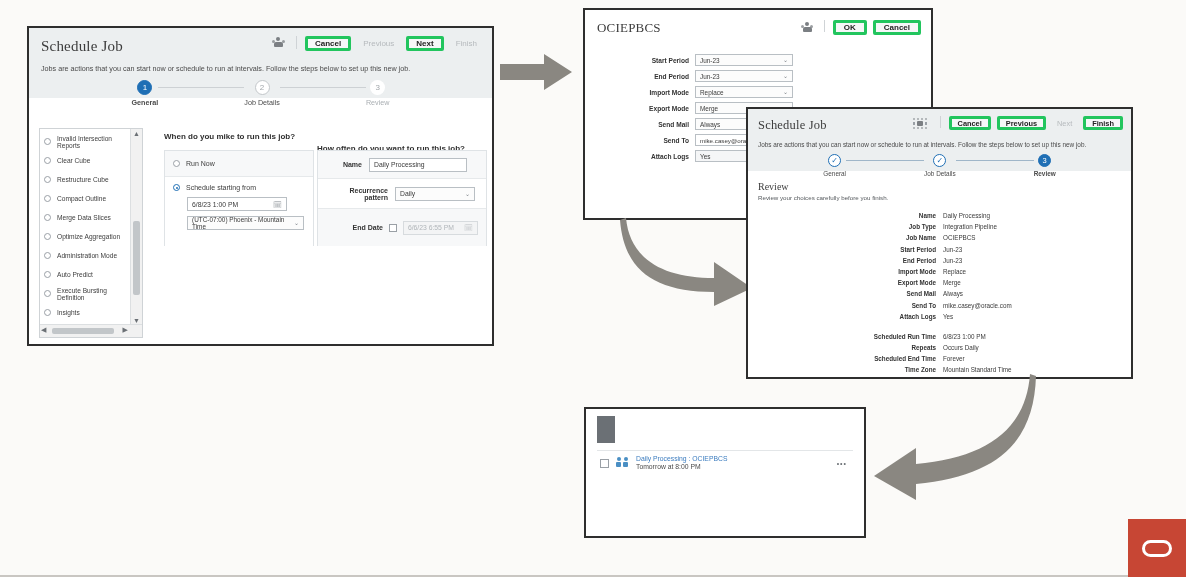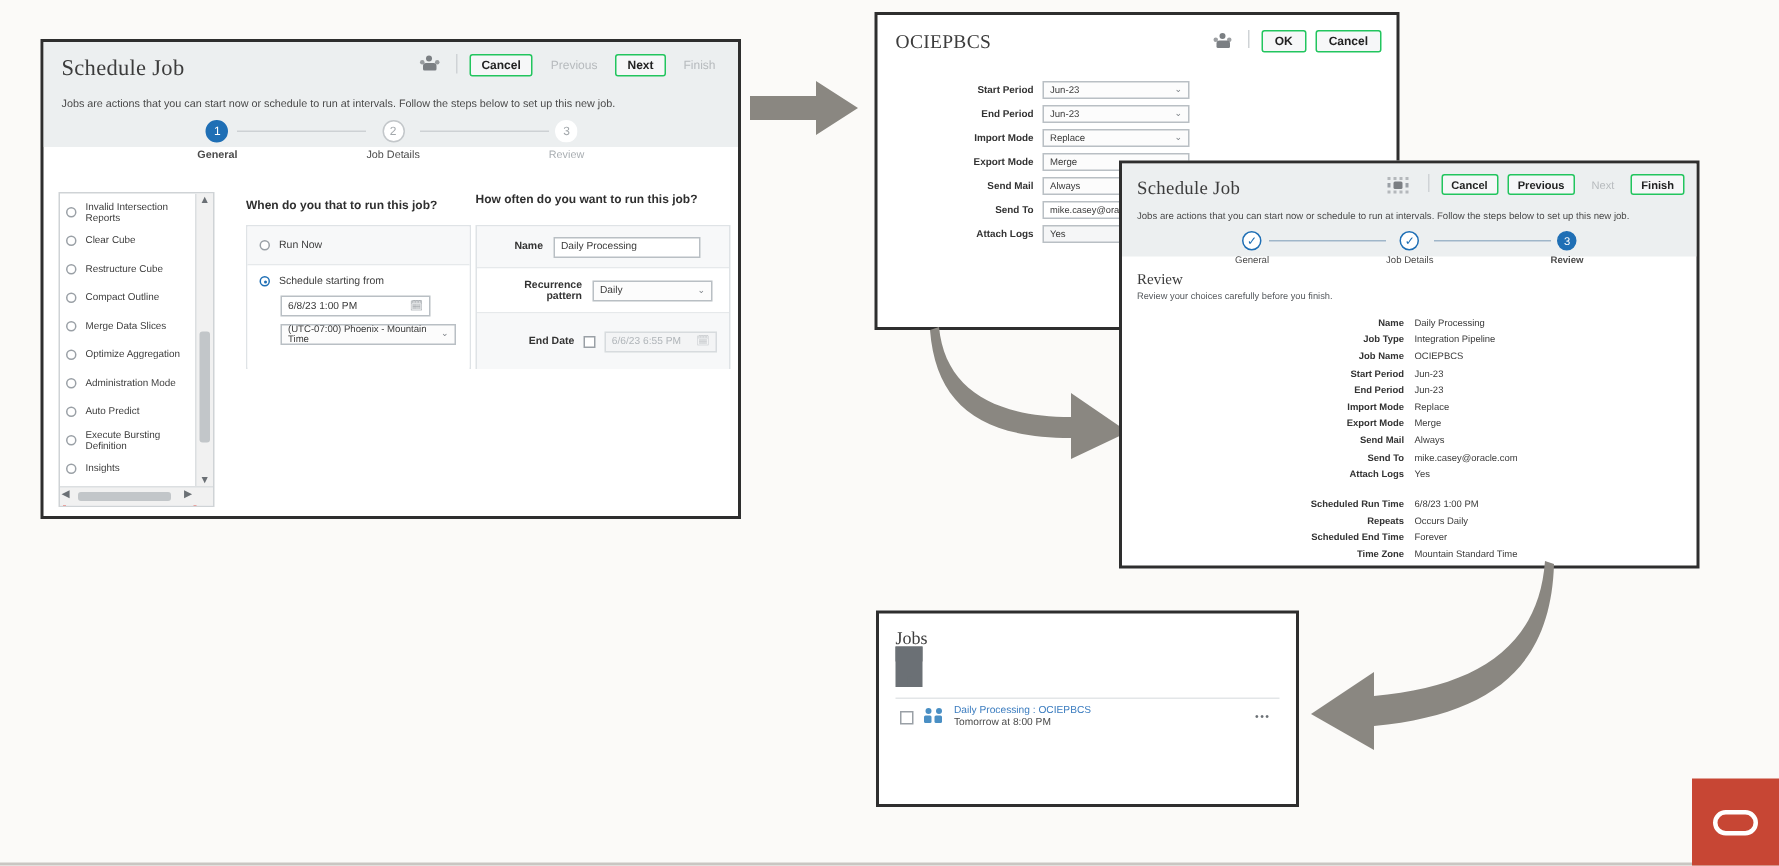--- a/index.html
+++ b/index.html
@@ -13,21 +13,21 @@
 
   
   .panel{position:absolute;background:#ffffff;border:2px solid #2e2e2e;box-sizing:border-box;}
   .panel-inner{position:absolute;inset:0;overflow:hidden;}
 
   
   .wiz-head{background:#eceff0;padding:10px 12px 8px 12px;}
   .wiz-title{font-family:"Liberation Serif",serif;color:#3c3c3c;letter-spacing:.2px;}
   .wiz-intro{color:#4a4a4a;}
   .btnrow{position:absolute;display:flex;align-items:center;gap:6px;}
-  .btn{border:1px solid #22c55e;background:#f6f7f8;color:#222;border-radius:2px;
+  .btn{border:3px solid #22c55e;background:#f6f7f8;color:#222;border-radius:2px;
        display:inline-flex;align-items:center;justify-content:center;font-weight:bold;white-space:nowrap;}
   .btn.disabled{color:#b6babd;border-color:#d3d6d8;background:#fafbfb;font-weight:normal;}
   .sepbar{width:1px;background:#cfd3d6;align-self:stretch;margin:0 2px;}
 
   
   .ico-people{position:relative;display:inline-block;}
   .ico-people i{position:absolute;background:#7b7f83;border-radius:50%;display:block;}
   .ico-people b{position:absolute;background:#7b7f83;display:block;border-radius:1px;}
 
   .ico-grid{position:relative;display:inline-block;}
@@ -206,21 +206,21 @@
           <div class="caret" style="position:absolute;left:2px;bottom:1px;font-size:7px;">▼</div>
         </div>
 
         <div class="scroll-h" style="left:0;bottom:0;right:0;height:12px;">
           <div class="caret" style="position:absolute;left:1px;top:1px;font-size:7px;">◀</div>
           <div class="thumb" style="left:12px;top:3px;width:62px;height:6px;"></div>
           <div class="caret" style="position:absolute;right:14px;top:1px;font-size:7px;">▶</div>
         </div>
       </div>
 
-      <div class="qhead" style="position:absolute;left:135px;top:104px;font-size:8px;">When do you that to run this job?</div>
+      <div class="qhead" style="position:absolute;left:135px;top:104px;font-size:8px;">When do you mike to run this job?</div>
 
       <div class="card" style="left:135px;top:122px;width:150px;height:96px;">
         <div class="subcard" style="height:26px;padding:0 8px;gap:6px;">
           <span class="radio" style="width:7px;height:7px;"></span>
           <span style="font-size:7px;color:#3d3d3d;">Run Now</span>
         </div>
         <div class="subcard plain" style="height:69px;border-bottom:none;display:block;padding:7px 8px 0 8px;">
           <div style="display:flex;align-items:center;gap:6px;">
             <span class="radio on" style="width:7px;height:7px;"></span>
             <span style="font-size:7px;color:#3d3d3d;">Schedule starting from</span>
@@ -229,21 +229,21 @@
             <span>6/8/23 1:00 PM</span>
             <span class="cal" style="font-size:7px;">🗓</span>
           </div>
           <div class="fld sel" style="margin:5px 0 0 14px;width:117px;height:14px;padding:0 14px 0 4px;font-size:6.4px;">
             <span>(UTC-07:00) Phoenix - Mountain Time</span>
             <span class="chev" style="font-size:6px;">⌄</span>
           </div>
         </div>
       </div>
 
-      <div class="qhead" style="position:absolute;left:288px;top:100px;font-size:8px;">How often do you want to run this job?</div>
+      <div class="qhead" style="position:absolute;left:288px;top:116px;font-size:8px;">How often do you want to run this job?</div>
 
       <div class="card" style="left:288px;top:122px;width:170px;height:96px;">
         <div class="subcard" style="height:28px;padding:0 8px;gap:7px;justify-content:flex-start;">
           <span class="lab" style="font-size:7px;width:36px;">Name</span>
           <span class="fld" style="width:98px;height:14px;padding:0 4px;font-size:6.8px;">
             <span>Daily Processing</span>
           </span>
         </div>
         <div class="subcard plain" style="height:30px;padding:0 8px;gap:7px;">
           <span class="lab" style="font-size:7px;width:62px;">Recurrence pattern</span>
@@ -458,21 +458,20 @@
 
     </div>
   </div>
 
   <svg class="arrowsvg" style="left:856px;top:372px;width:182px;height:130px;" viewBox="0 0 182 130">
     <path d="M174 2 C 170 58, 130 86, 60 92 L60 76 L18 104 L60 128 L60 112 C 142 104, 178 70, 180 4 Z" fill="#8a8781"></path>
   </svg>
 
   <div class="panel" style="left:584px;top:407px;width:282px;height:131px;">
     <div class="panel-inner" style="padding:9px 11px;box-sizing:border-box;">
-      <div class="jobs-title" style="font-size:12px;">Jobs</div>
 
       <div style="margin-top:8px;">
         <span class="funnel"></span>
       </div>
 
 
       <div class="jobrow" style="margin-top:6px;padding:4px 0 5px 0;gap:7px;">
         <span class="chk" style="width:9px;height:9px;margin-left:3px;"></span>
         <span class="ico-people peo-blue" style="width:13px;height:12px;">
           <i style="width:4px;height:4px;left:1px;top:0;"></i>

